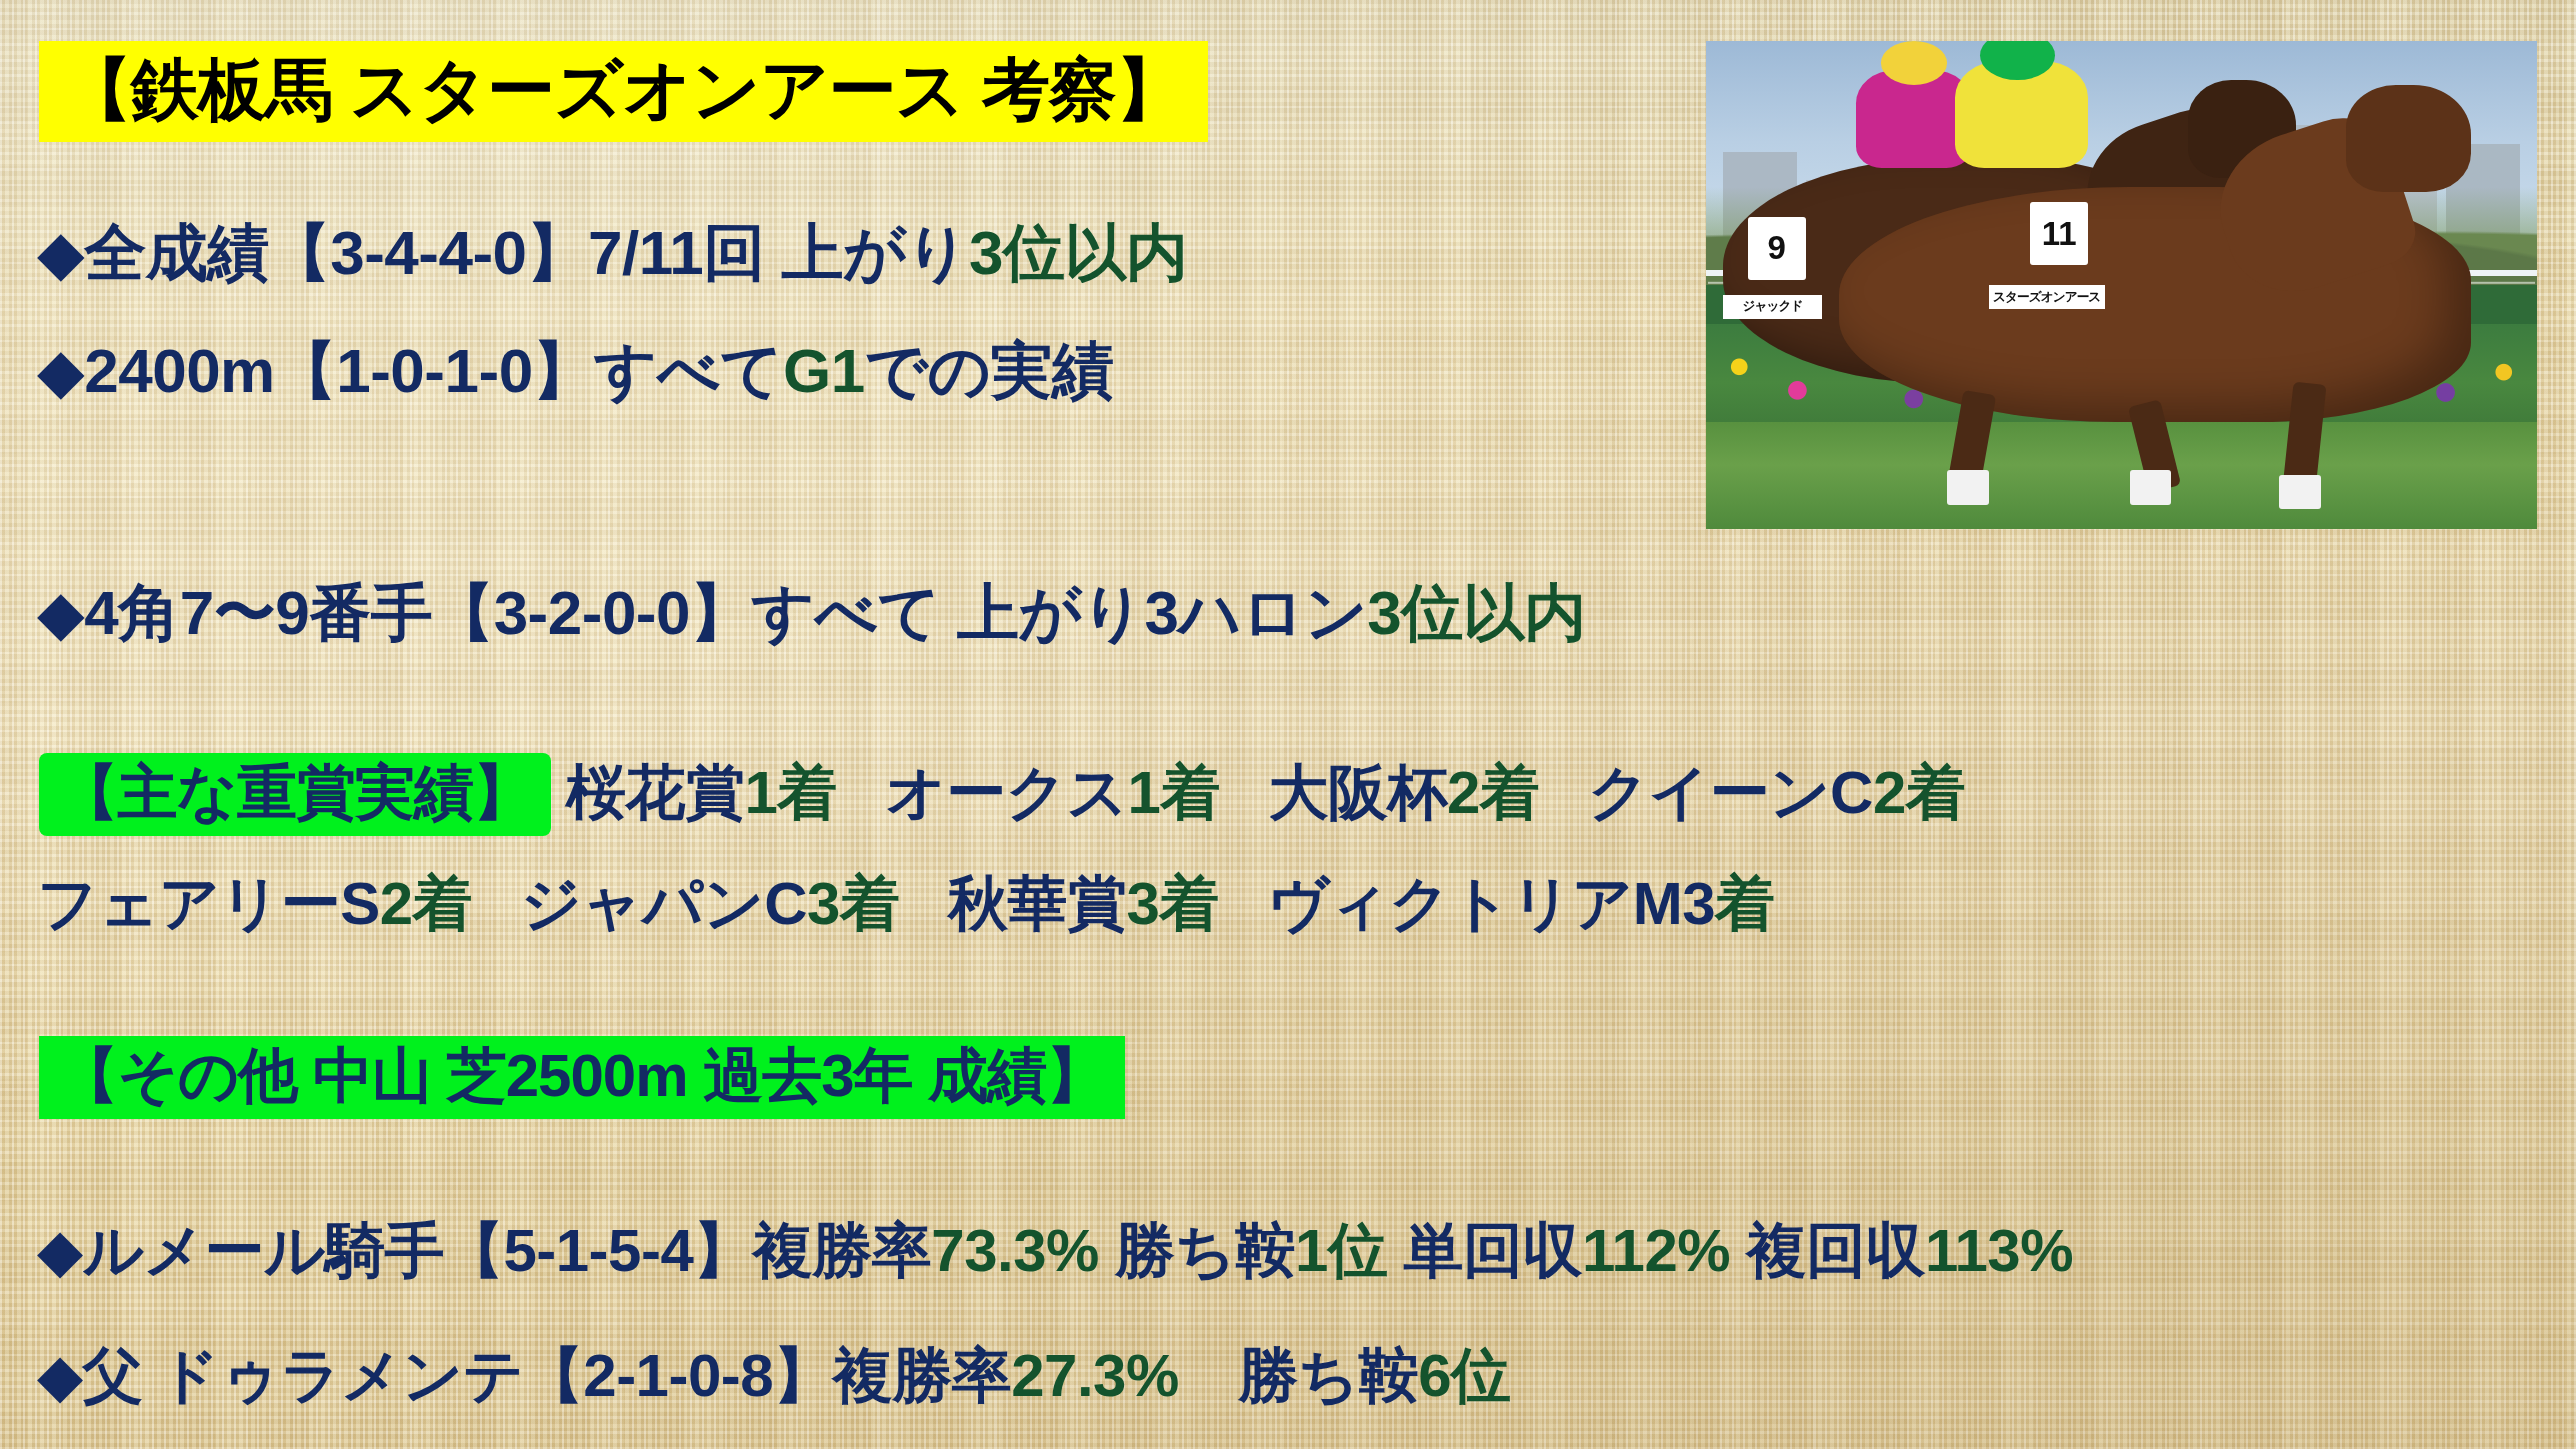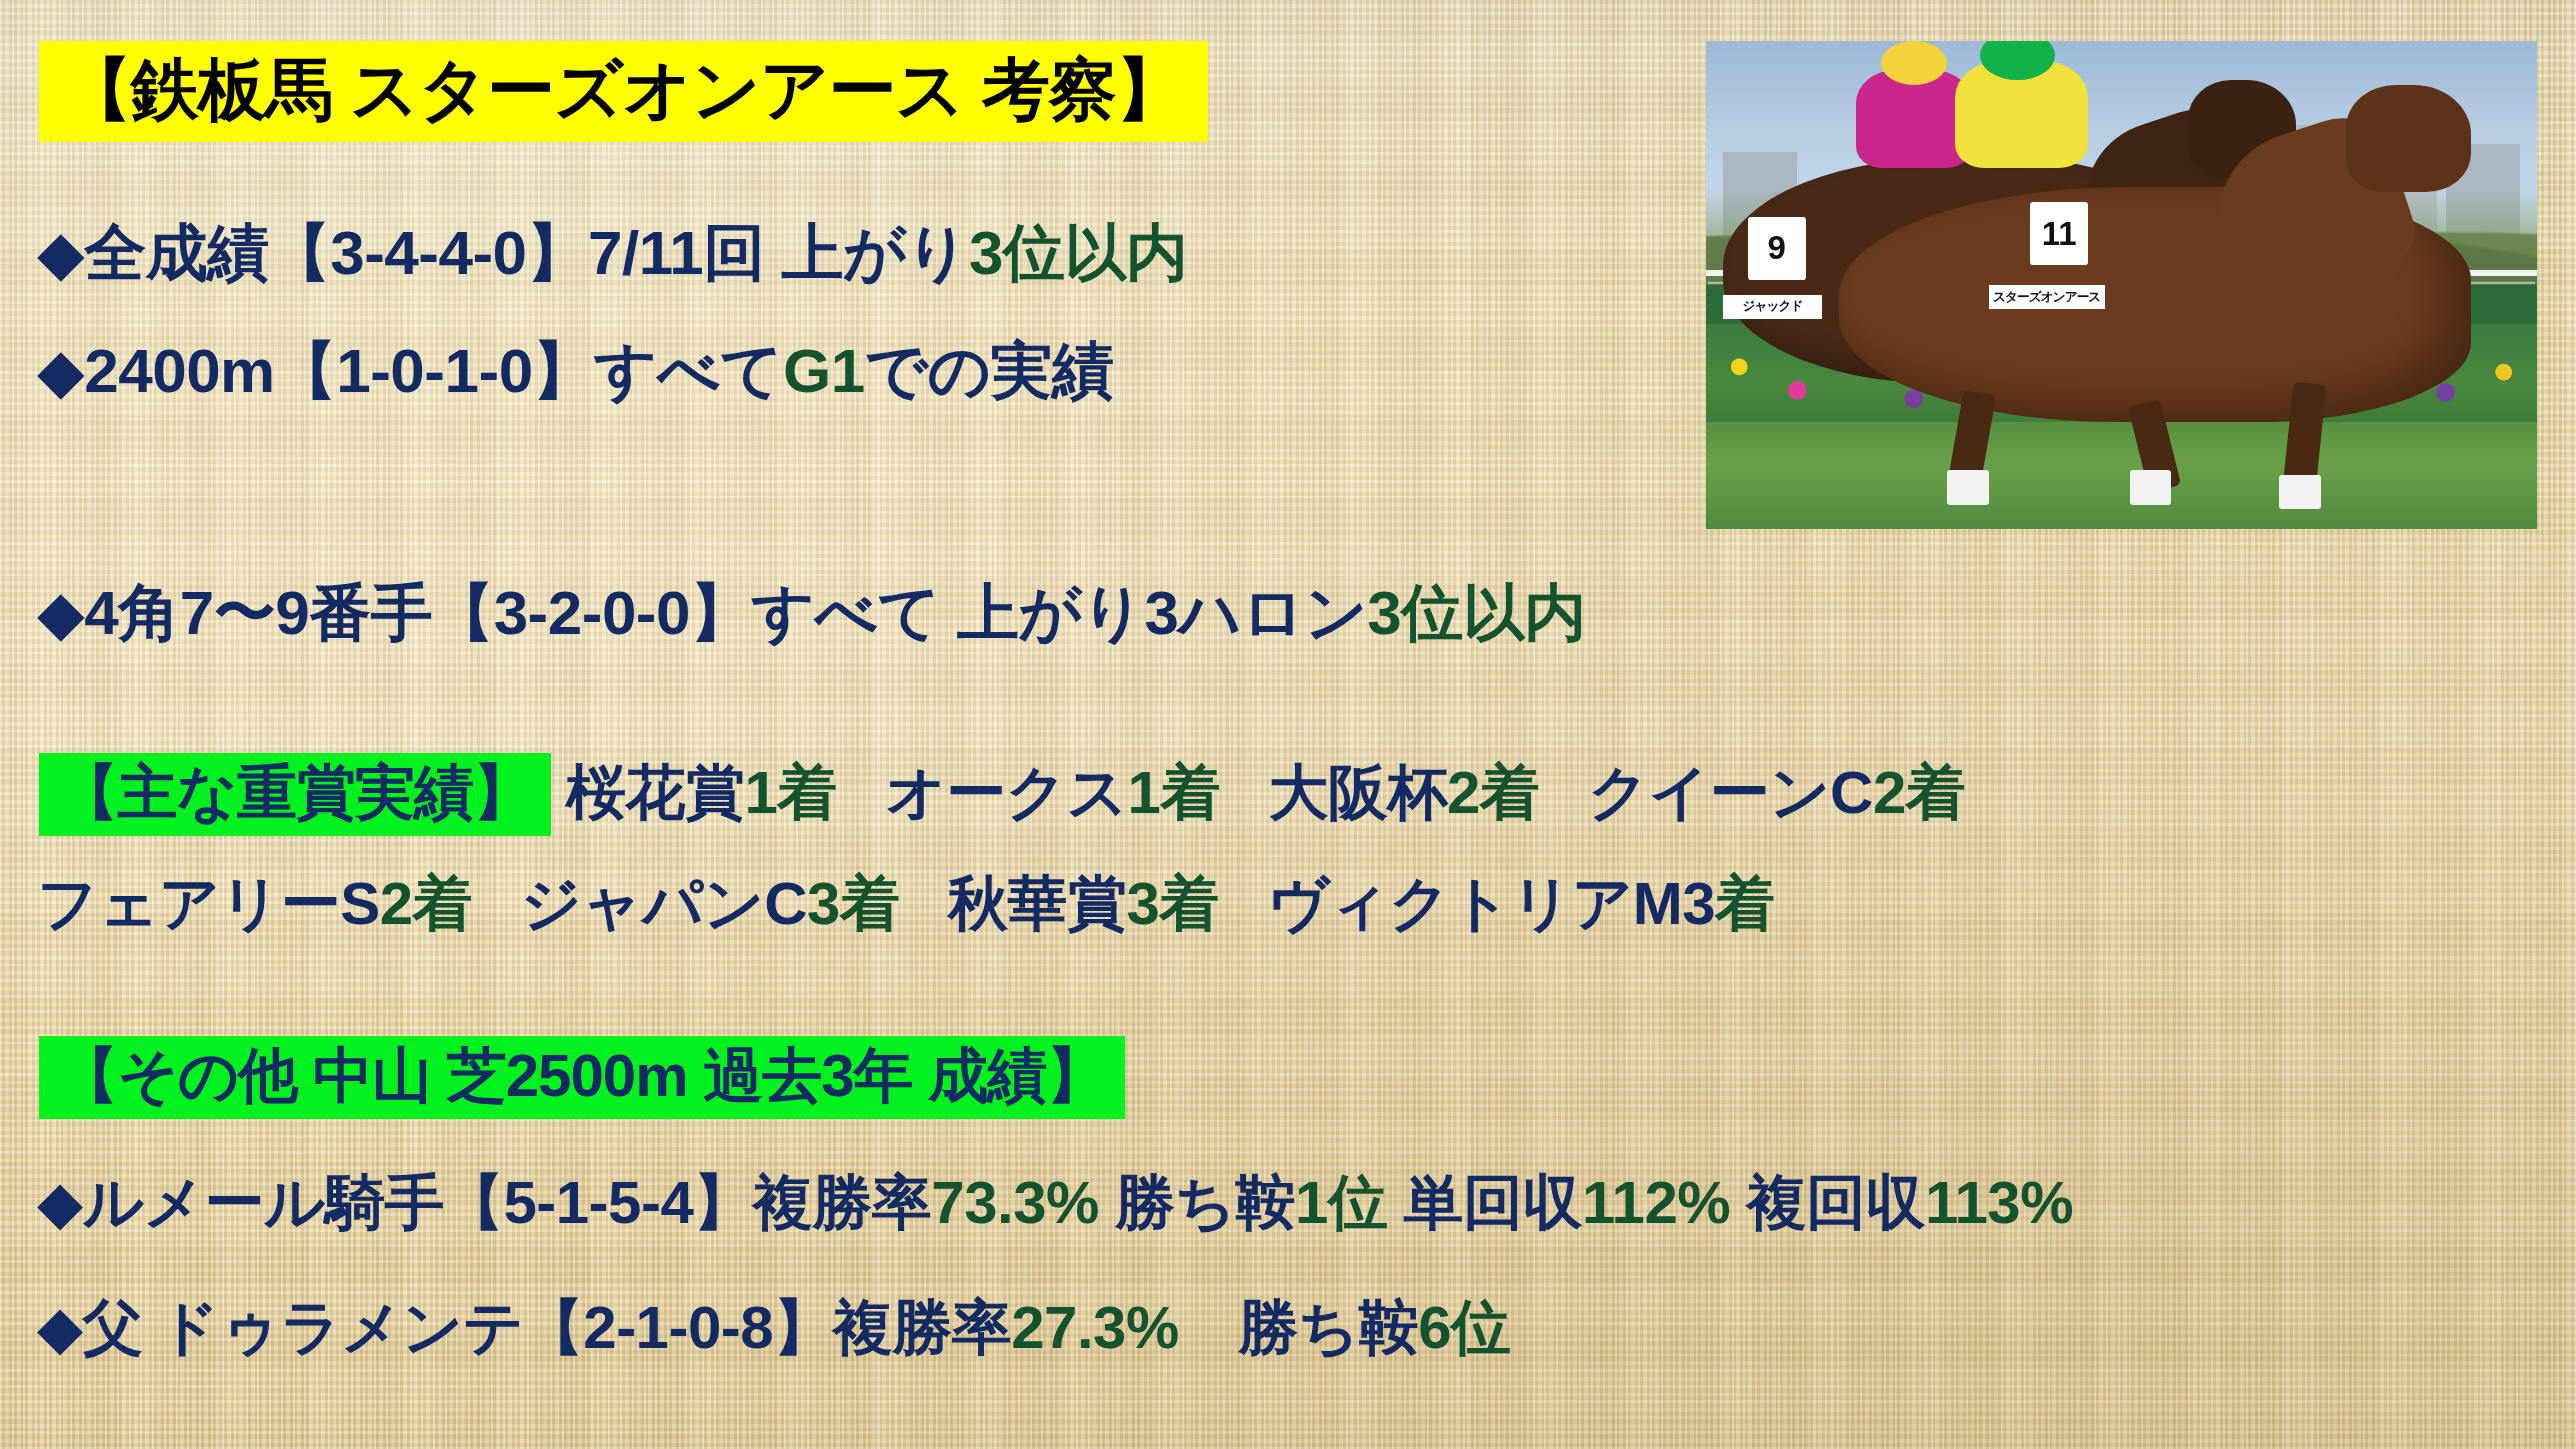--- a/index.html
+++ b/index.html
@@ -72,21 +72,21 @@
     position:absolute;background:#00f11d;
     padding:9.8px 19.5px 13.7px 19.5px;white-space:nowrap;
   }
   .greenband span{
     font-size:60px;font-weight:bold;color:#132a63;letter-spacing:-1px;line-height:1;
   }
 
   
   .bodyline{font-size:62px;}
   .resline{font-size:60px;}
-  .statline{font-size:60px;}
+  .statline{font-size:60px;margin-top:48px;}
 
   
   #photo{
     position:absolute;left:1706px;top:41px;width:831px;height:488px;
     overflow:hidden;background:#6f8fb5;
     border:0;
     z-index:3;
   }
   .sky{position:absolute;left:0;top:0;width:100%;height:46%;
     background:linear-gradient(180deg,#9db9d6 0%,#b9cfe4 45%,#cfe0ee 100%);}
@@ -194,21 +194,21 @@
 
   <div class="textline bodyline" style="left:37px;top:340px;">
     <span>◆</span><span class="navy">2400m【1-0-1-0】すべて</span><span class="red">G1</span><span class="navy">での実績</span>
   </div>
 
 
   <div class="textline bodyline" style="left:37px;top:582px;">
     <span>◆</span><span class="navy">4角7〜9番手【3-2-0-0】すべて 上がり3ハロン</span><span class="red">3位以内</span>
   </div>
 
-  <div class="greenband" style="left:39px;top:753px;">
+  <div class="greenband" style="left:39px;top:753px;border-radius:8px;">
     <span>【主な重賞実績】</span>
   </div>
 
   <div class="textline resline" style="left:566px;top:763px;">
     <span class="navy">桜花賞</span><span class="red">1着</span><span>&nbsp;&nbsp;&nbsp;</span><span class="navy">オークス</span><span class="red">1着</span><span>&nbsp;&nbsp;&nbsp;</span><span class="navy">大阪杯</span><span class="red">2着</span><span>&nbsp;&nbsp;&nbsp;</span><span class="navy">クイーンC</span><span class="red">2着</span>
   </div>
 
   <div class="textline resline" style="left:37px;top:874px;">
     <span class="navy">フェアリーS</span><span class="red">2着</span><span>&nbsp;&nbsp;&nbsp;</span><span class="navy">ジャパンC</span><span class="red">3着</span><span>&nbsp;&nbsp;&nbsp;</span><span class="navy">秋華賞</span><span class="red">3着</span><span>&nbsp;&nbsp;&nbsp;</span><span class="navy">ヴィクトリアM3</span><span class="red">着</span>
   </div>

